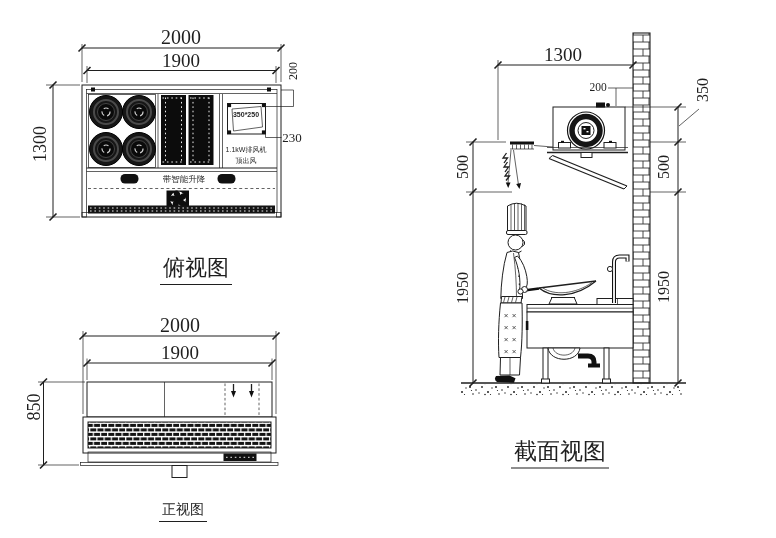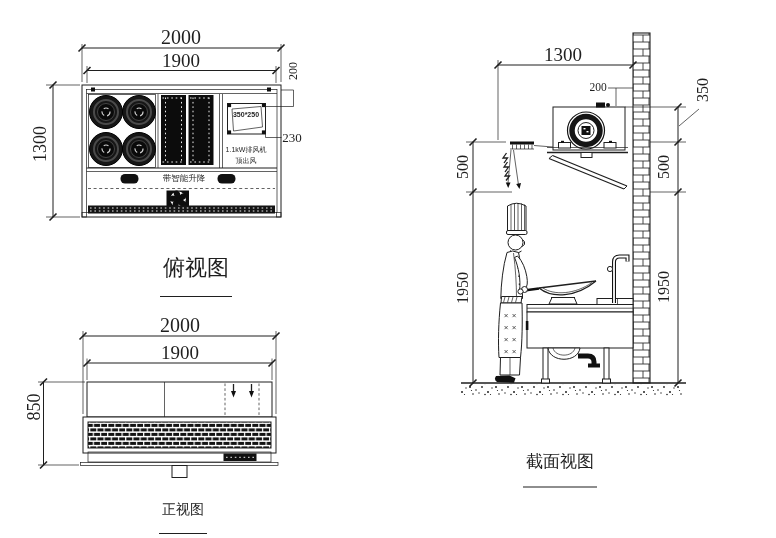--- a/index.html
+++ b/index.html
@@ -1,20 +1,20 @@
 <!DOCTYPE html>
 <html><head>
 <meta charset="utf-8">
 <style>
   html,body{margin:0;padding:0;background:#fff;}
   body{width:776px;height:538px;position:relative;font-family:"Liberation Serif",serif;color:#1f1f1f;overflow:hidden;}
   svg{position:absolute;left:0;top:0;}
   .t{position:absolute;transform:translate(-50%,-50%);white-space:nowrap;line-height:1;color:#1f1f1f;}
   .rot{transform:translate(-50%,-50%) rotate(-90deg);}
-  .ul{border-bottom:1.6px solid #1f1f1f;padding:0 3px 16px 3px;}
+  .ul{border-bottom:1.6px solid #1f1f1f;padding:0 3px 4px 3px;}
   .s1{stroke:#1f1f1f;stroke-width:1;fill:none;}
   .s08{stroke:#1f1f1f;stroke-width:.7;fill:none;}
   .s12{stroke:#1f1f1f;stroke-width:1.3;fill:none;}
   .sw{fill:#fff;stroke:#1f1f1f;stroke-width:1;}
   .bk{fill:#101010;stroke:none;}
   .tick{stroke:#1f1f1f;stroke-width:1.6;}
   .wdash{stroke:#ededed;stroke-width:1;stroke-dasharray:1.6 2.8;fill:none;}
 </style>
 </head>
 <body>
@@ -344,28 +344,28 @@
 </svg>
 
 <div class="t" style="left:181px;top:37px;font-size:20px">2000</div>
 <div class="t" style="left:181px;top:59.5px;font-size:19px">1900</div>
 <div class="t rot" style="left:40px;top:144px;font-size:18px">1300</div>
 <div class="t rot" style="left:293px;top:71px;font-size:12px">200</div>
 <div class="t" style="left:292px;top:136.5px;font-size:13px">230</div>
 <div class="t" style="left:246px;top:113.5px;font-size:7px;font-weight:bold;font-family:'Liberation Sans',sans-serif">350*250</div>
 <div class="t" style="left:246px;top:148.5px;font-size:7px;font-family:'Liberation Sans',sans-serif">1.1kW排风机</div>
 <div class="t" style="left:246px;top:159.5px;font-size:7px;font-family:'Liberation Sans',sans-serif">顶出风</div>
-<div class="t" style="left:184px;top:178.5px;font-size:8.5px;font-family:Liberation Mono, monospace">带智能升降</div>
+<div class="t" style="left:184px;top:178.5px;font-size:8.5px;font-family:Liberation Sans, sans-serif">带智能升降</div>
 <div class="t" style="left:196px;top:268px;font-size:22px"><span class="ul">俯视图</span></div>
 
 <div class="t" style="left:180px;top:324.5px;font-size:20px">2000</div>
 <div class="t" style="left:180px;top:351.5px;font-size:19px">1900</div>
 <div class="t rot" style="left:34px;top:407px;font-size:18px">850</div>
 <div class="t" style="left:183px;top:510px;font-size:14px"><span class="ul">正视图</span></div>
 
 <div class="t" style="left:563px;top:54px;font-size:19px">1300</div>
 <div class="t" style="left:598px;top:87.5px;font-size:11.5px">200</div>
 <div class="t rot" style="left:703px;top:89.5px;font-size:16px">350</div>
 <div class="t rot" style="left:463px;top:166.5px;font-size:16px">500</div>
 <div class="t rot" style="left:664px;top:167px;font-size:16px">500</div>
 <div class="t rot" style="left:463px;top:288px;font-size:16px">1950</div>
 <div class="t rot" style="left:664px;top:287px;font-size:16px">1950</div>
-<div class="t" style="left:560px;top:461px;font-size:17px"><span class="ul">截面视图</span></div>
+<div class="t" style="left:560px;top:451px;font-size:23px"><span class="ul">截面视图</span></div>
 
 </body></html>

